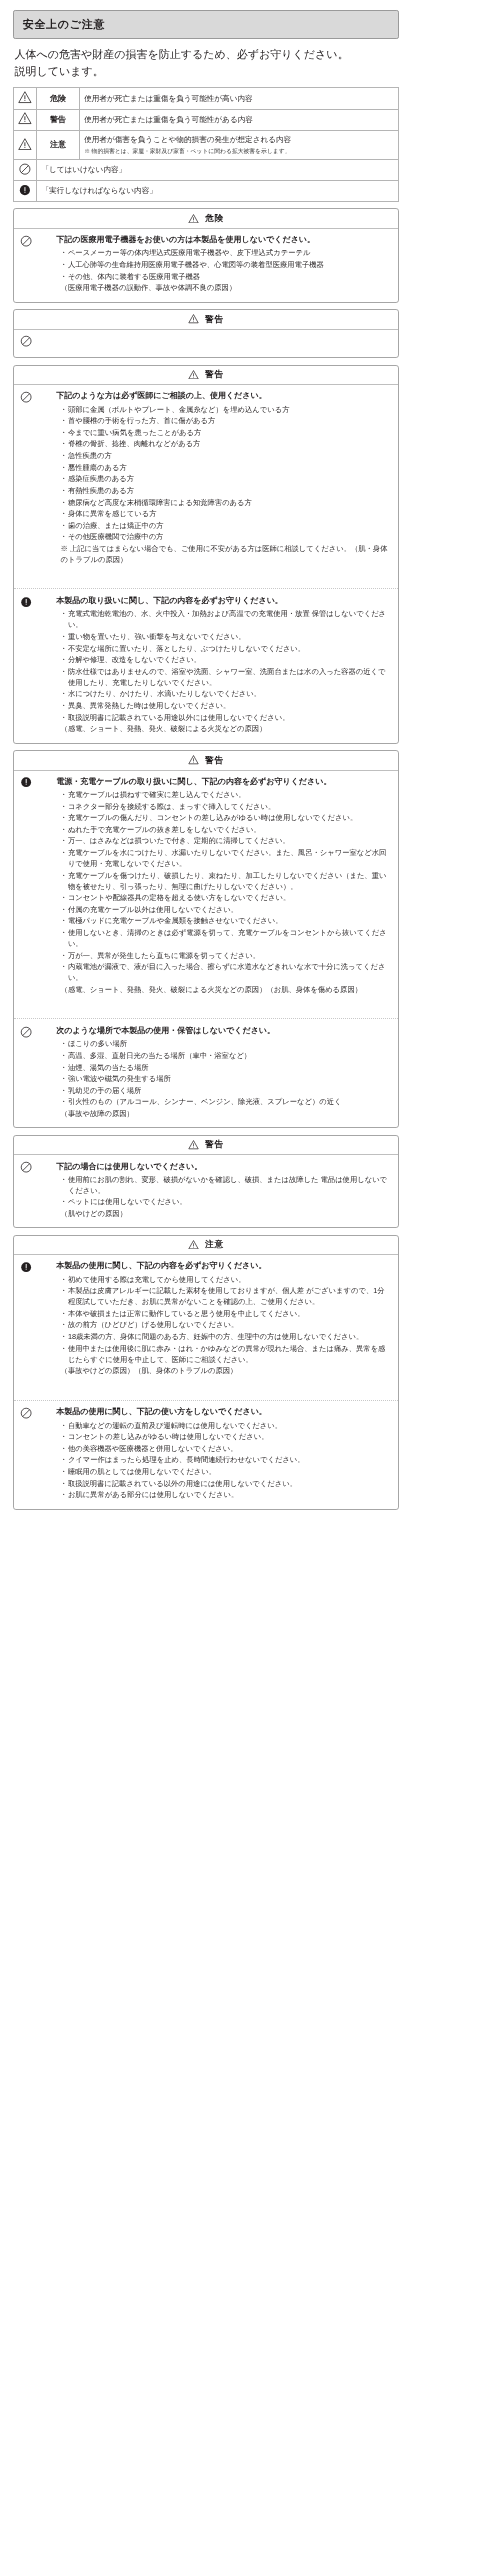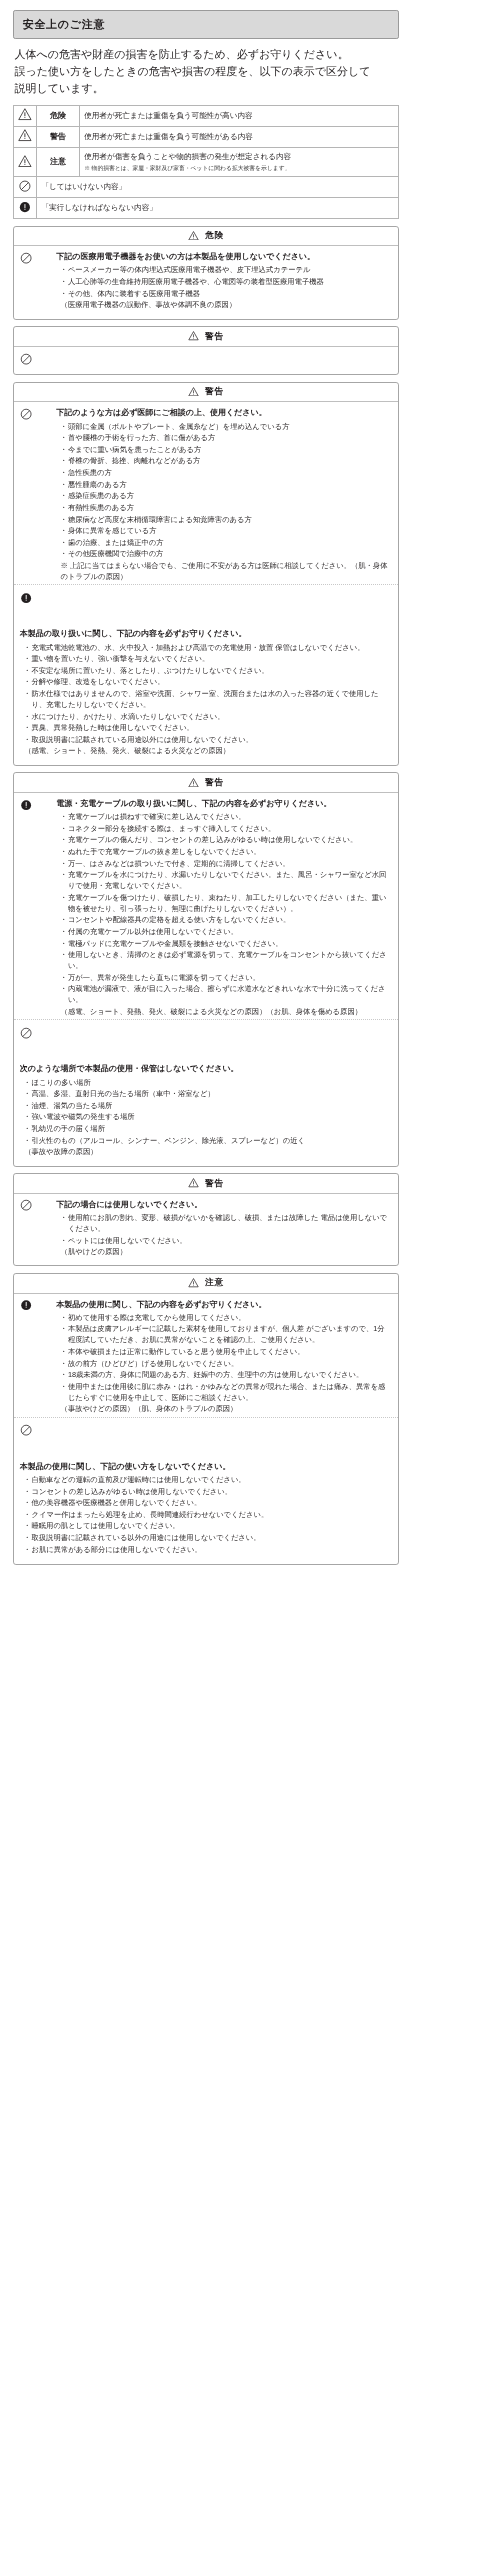--- a/index.html
+++ b/index.html
@@ -99,23 +99,22 @@
     vertical-align: -2.2px;
     margin-right: 2.9px;
   }
   .block {
     display: flex;
     padding: 5.1px 7.3px 1.5px 5.8px;
     gap: 19px;
   }
   .block + .block {
     border-top: 0.7px dotted #c9c9c9;
-    margin-top: 0;
+    margin-top: 21px;
     padding-top: 5.8px;
-    flex-direction: column;
   }
   .block .bico {
     flex: 0 0 17.4px;
     padding-top: 0.7px;
   }
   .block .btxt {
     flex: 1 1 auto;
     font-size: 7.6px;
     line-height: 1.5;
   }
@@ -151,21 +150,20 @@
 </style>
 </head>
 <body>
 
 <div class="page">
 
   <div class="title-bar">安全上のご注意</div>
 
   <div class="intro">
     <div>人体への危害や財産の損害を防止するため、必ずお守りください。</div>
-    <div>誤った使い方をしたときの危害や損害の程度を、以下の表示で区分して</div>
     <div>説明しています。</div>
   </div>
 
   <table class="symtable">
     <tbody>
       <tr>
         <td class="sym-icon">
           <span class="ico tri"><svg width="13.8" height="12.3" viewBox="0 0 19 17">
                 <path d="M9.5 1 L18 16 L1 16 Z" fill="none" stroke="#231f20" stroke-width="1.1" stroke-linejoin="round"></path>
                 <rect x="8.9" y="6" width="1.2" height="5.2" fill="#231f20"></rect>

